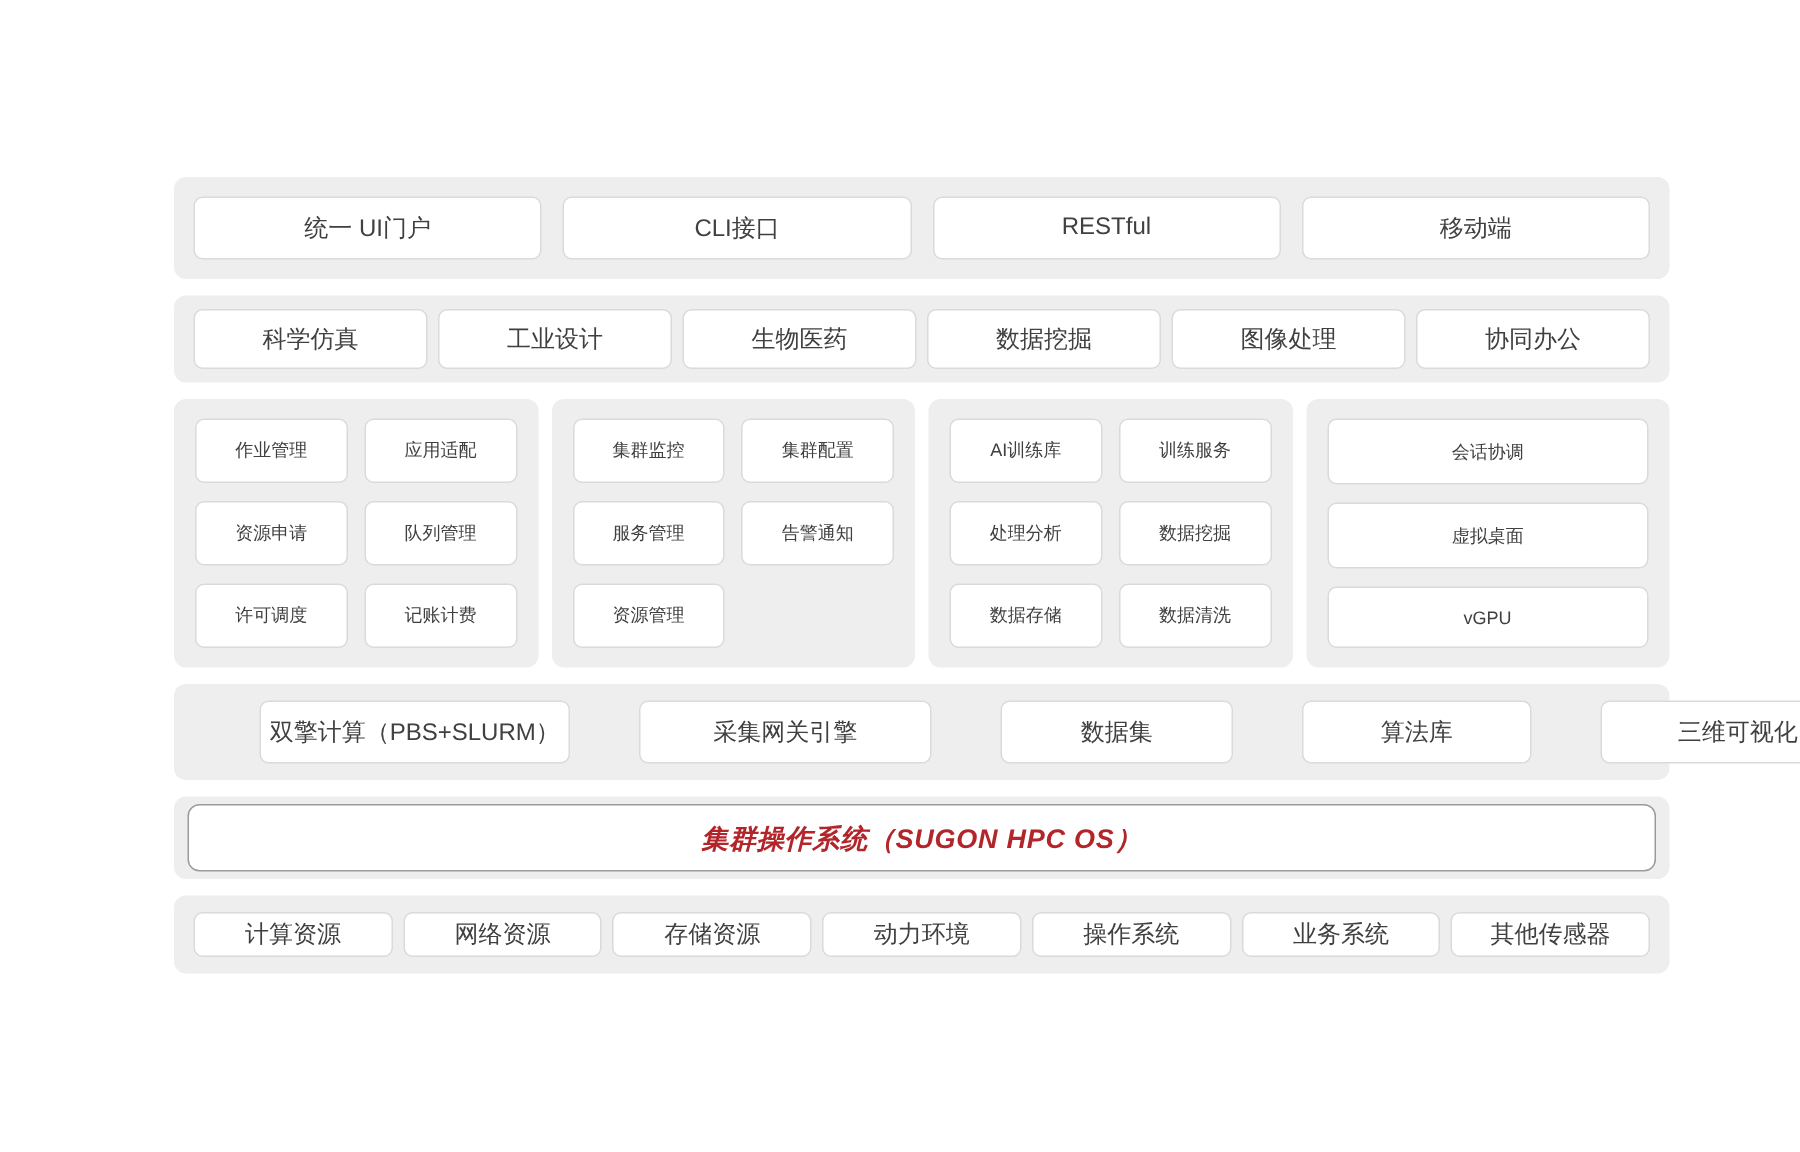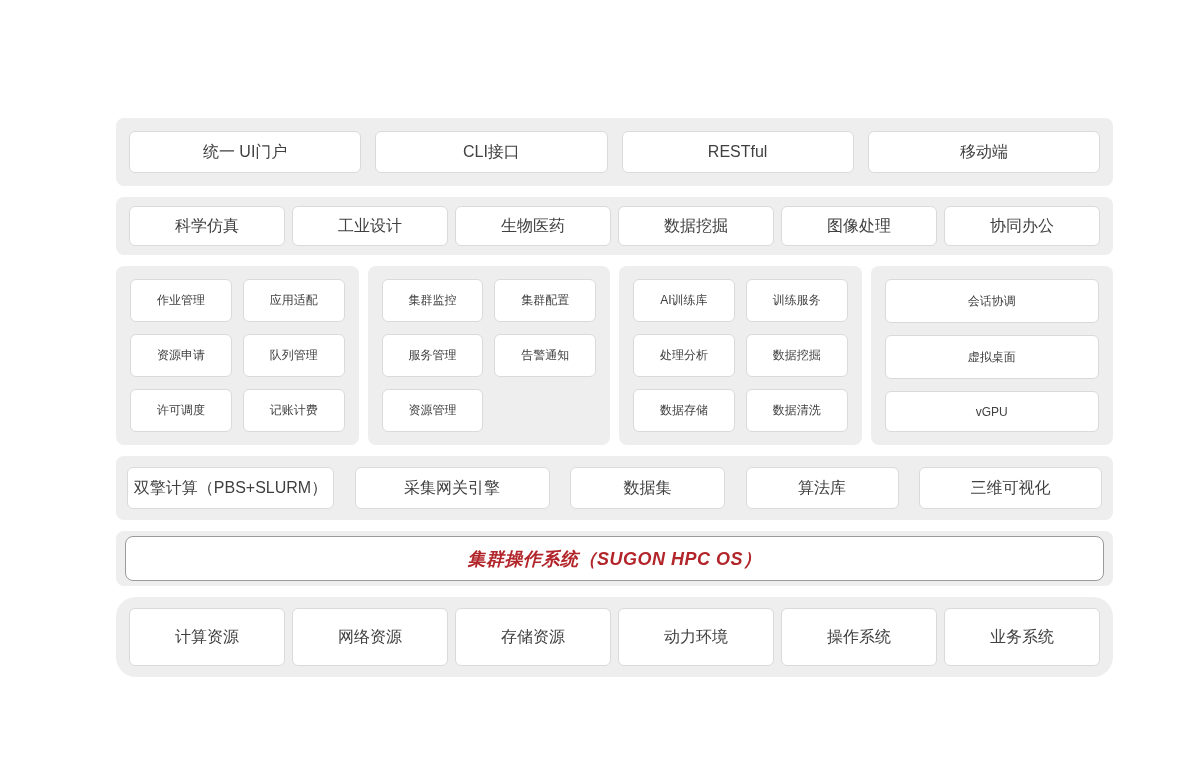--- a/index.html
+++ b/index.html
@@ -21,32 +21,32 @@
   .band-modules{display:flex;gap:9px;background:transparent;}
   .module-group{
     flex:1;background:var(--band-bg,#eeeeef);border-radius:8px;
     height:179px;padding:13px 14px;box-sizing:border-box;
     display:grid;gap:12px 11px;
   }
   .module-group.cols-2{grid-template-columns:1fr 1fr;}
   .module-group.cols-1{grid-template-columns:1fr;}
   .band-engines{height:64px;padding:11px;display:flex;justify-content:space-between;}
   .band-os{height:55px;padding:5px 9px;}
-  .band-resources{height:80px;padding:11px 13px;display:flex;gap:7px;border-radius:20px;}
+  .band-resources{height:52px;padding:11px 13px;display:flex;gap:7px;}
 
   .box{
     background:#ffffff;
     border:1px solid var(--box-border,#dadada);
     border-radius:6px;
     display:flex;align-items:center;justify-content:center;
     font-size:16px;color:var(--text-color,#404040);
     flex:1;box-sizing:border-box;white-space:nowrap;
   }
   .module-group .box{font-size:12px;flex:none;width:auto;}
-  .band-engines .box{flex:none;}
+  .band-engines .box{flex:none;margin-left:46px;}
   .band-engines .box:nth-child(1){width:207px;}
   .band-engines .box:nth-child(2){width:195px;font-family:Liberation Mono, monospace;}
   .band-engines .box:nth-child(3){width:155px;}
   .band-engines .box:nth-child(4){width:153px;}
   .band-engines .box:nth-child(5){width:183px;}
 
   .os-box{
     width:100%;height:45px;box-sizing:border-box;
     background:#ffffff;
     border:1px solid var(--os-border,#9b9b9b);
@@ -122,15 +122,16 @@
     <div class="os-box">集群操作系统（SUGON HPC OS）</div>
   </div>
 
   <div class="band band-resources">
       <div class="box">计算资源</div>
       <div class="box">网络资源</div>
       <div class="box">存储资源</div>
       <div class="box">动力环境</div>
       <div class="box">操作系统</div>
       <div class="box">业务系统</div>
+      <div class="box">其他传感器</div>
     </div>
 
 </div>
 
 </body></html>

